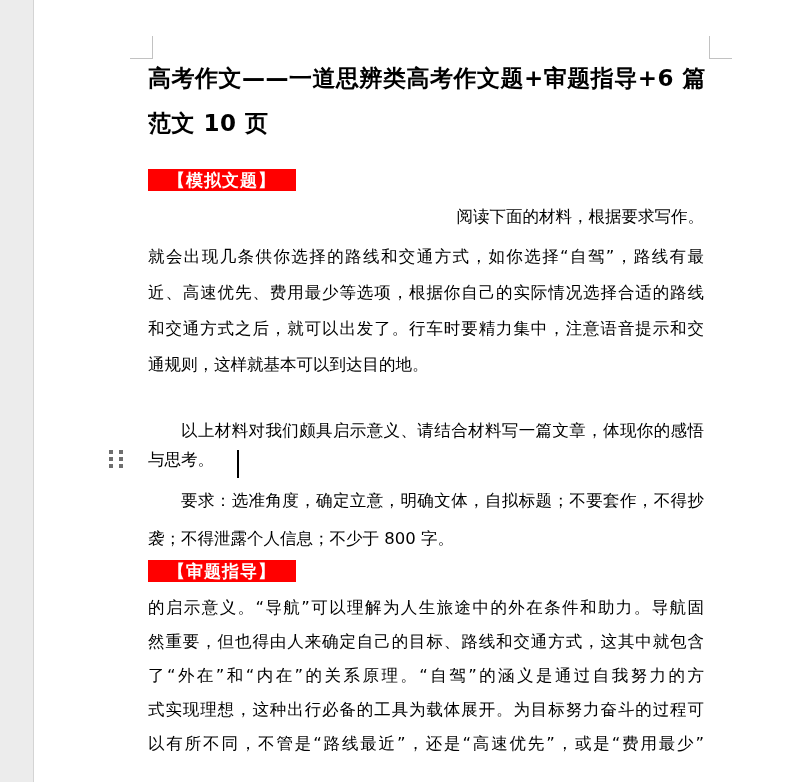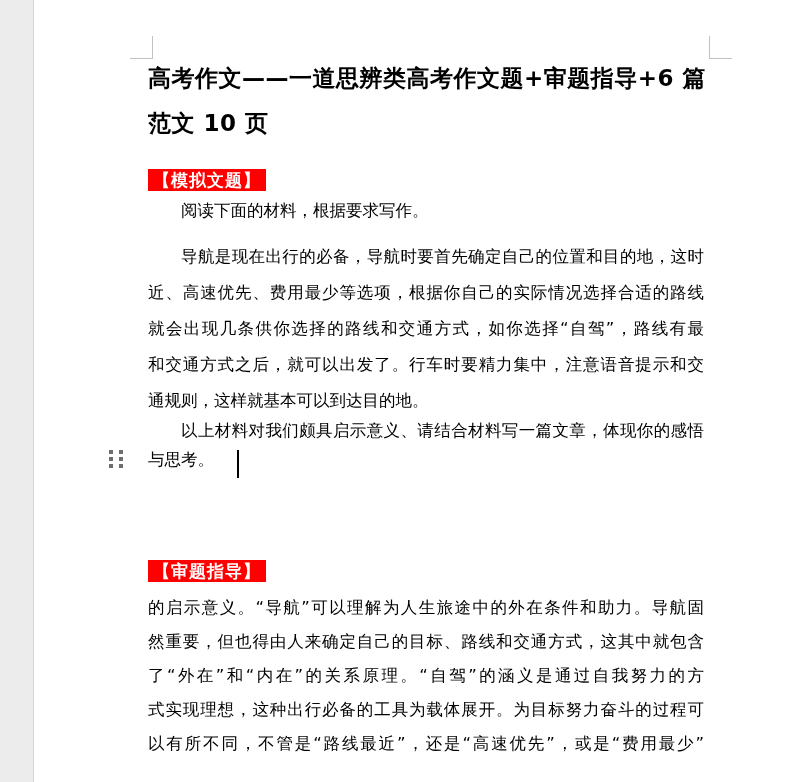--- a/index.html
+++ b/index.html
@@ -26,27 +26,27 @@
   .corner.tr{left:675px;top:36px;border-left:1px solid #c2c2c2;border-bottom:1px solid #c2c2c2;}
 
   .title{
     position:absolute;left:114px;top:56px;width:620px;
     font-size:23px;font-weight:bold;line-height:45px;letter-spacing:.5px;
   }
 
   .badge{
     position:absolute;left:114px;height:22px;line-height:22px;
     background:#ff0000;color:#ffffff;
-    font-size:17px;font-weight:bold;padding:0 5px;letter-spacing:1px;
+    font-size:17px;font-weight:bold;padding:0 20px;letter-spacing:1px;
   }
   .badge.b1{top:169px;}
   .badge.b2{top:560px;text-align:center;}
 
   .para{position:absolute;left:114px;width:556px;font-size:16.5px;}
-  .p-read{top:192px;line-height:37px;}
+  .p-read{top:198px;line-height:37px;text-align:right;}
   .p-material{top:239px;line-height:36px;}
   .p-task{top:416px;line-height:29px;font-family:Liberation Serif, serif;}
   .p-require{top:482px;line-height:38px;}
   .p-guide{top:591px;line-height:34px;}
 
   .ln{min-height:1em;}
   .j{text-align:justify;text-align-last:justify;}
   .ind{padding-left:33px;}
 
   .caret{position:absolute;left:203px;top:450px;width:2px;height:28px;background:#000;}
@@ -74,32 +74,35 @@
       <div class="ln">范文 10 页</div>
     </div>
 
     <div class="badge b1">【模拟文题】</div>
 
     <div class="para p-read">
       <div class="ln ind">阅读下面的材料，根据要求写作。</div>
     </div>
 
     <div class="para p-material">
-      <div class="ln j ind">导航是现在出行的必备，导航时要首先确定自己的位置和目的地，这时</div>
+      <div class="ln j">就会出现几条供你选择的路线和交通方式，如你选择“自驾”，路线有最</div>
       <div class="ln j">近、高速优先、费用最少等选项，根据你自己的实际情况选择合适的路线</div>
-      <div class="ln j">就会出现几条供你选择的路线和交通方式，如你选择“自驾”，路线有最</div>
       <div class="ln j">和交通方式之后，就可以出发了。行车时要精力集中，注意语音提示和交</div>
       <div class="ln">通规则，这样就基本可以到达目的地。</div>
     </div>
 
     <div class="para p-task">
       <div class="ln j ind">以上材料对我们颇具启示意义、请结合材料写一篇文章，体现你的感悟</div>
       <div class="ln">与思考。</div>
     </div>
 
+    <div class="para p-require">
+      <div class="ln j ind">要求：选准角度，确定立意，明确文体，自拟标题；不要套作，不得抄</div>
+      <div class="ln">袭；不得泄露个人信息；不少于 800 字。</div>
+    </div>
 
     <div class="badge b2">【审题指导】</div>
 
     <div class="para p-guide">
       <div class="ln j">的启示意义。“导航”可以理解为人生旅途中的外在条件和助力。导航固</div>
       <div class="ln j">然重要，但也得由人来确定自己的目标、路线和交通方式，这其中就包含</div>
       <div class="ln j">了“外在”和“内在”的关系原理。“自驾”的涵义是通过自我努力的方</div>
       <div class="ln j">式实现理想，这种出行必备的工具为载体展开。为目标努力奋斗的过程可</div>
       <div class="ln j">以有所不同，不管是“路线最近”，还是“高速优先”，或是“费用最少”</div>
     </div>

